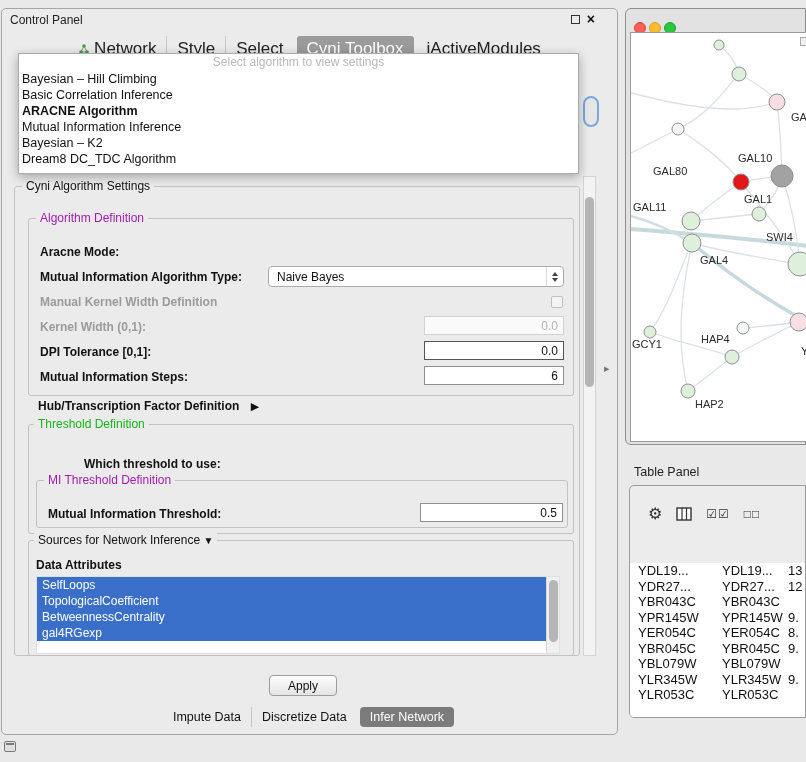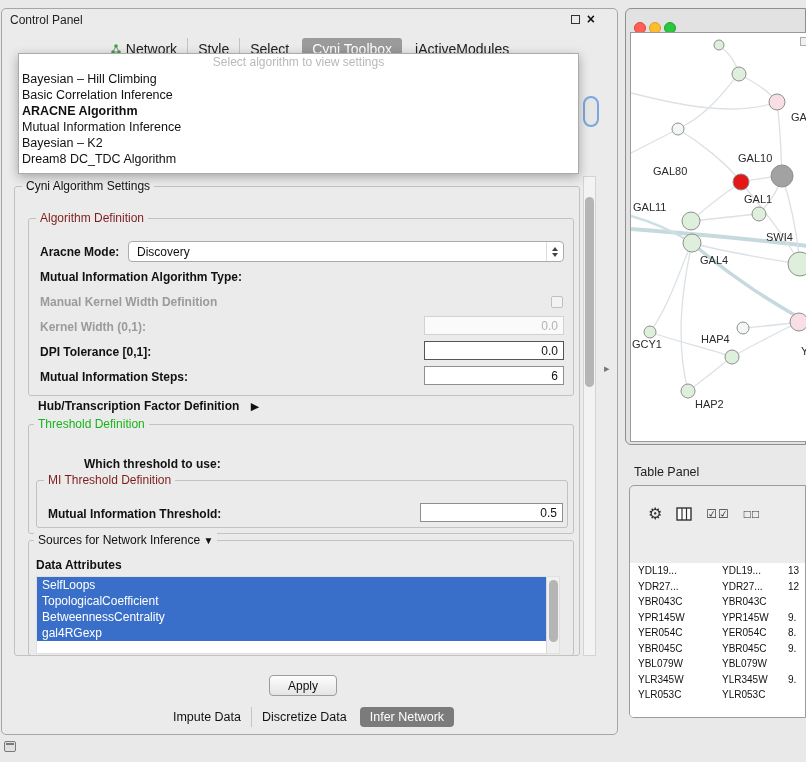--- a/index.html
+++ b/index.html
@@ -16,29 +16,29 @@
     position:absolute; left:1px; top:8px; width:617px; height:727px;
     background:#ebebeb; border:1px solid #a6a6a6; border-radius:5px;
   }
   .titlebar { position:absolute; left:0; top:0; right:12px; height:21px; display:flex; align-items:center; padding-left:8px; font-size:12px; color:#222; }
   .win-controls { position:absolute; right:10px; top:3px; display:flex; gap:7px; align-items:center; }
   .float-box { width:9px; height:9px; border:1.4px solid #333; background:transparent; }
   .close-x { font-size:14px; font-weight:bold; color:#111; line-height:14px; }
 
   
   .tab-row { position:absolute; left:0; top:28px; width:100%; height:24px; display:flex; justify-content:center; align-items:center; }
-  .tab { padding:3px 10px; font-size:14px; color:#222; border-left:1px solid #c4c4c4; white-space:nowrap; display:flex; align-items:center; gap:4px; }
+  .tab { padding:3px 10px; font-size:17px; color:#222; border-left:1px solid #c4c4c4; white-space:nowrap; display:flex; align-items:center; gap:4px; }
   .tab:first-child { border-left:none; }
   .tab.active { background:#9b9b9b; color:#fff; border-radius:3px; border-left:none; margin:0 3px; }
   .tab.active + .tab { border-left:none; }
 
   
   .group { position:absolute; border:1px solid #c2c2c2; border-radius:3px; }
   .group-title { position:absolute; font-size:12px; background:#ebebeb; padding:0 4px; white-space:nowrap; }
-  .t-blue { color:#7f1d1d; }
+  .t-blue { color:#a21caf; }
   .t-green { color:#17b517; }
 
   .lbl { position:absolute; font-size:12px; font-weight:bold; white-space:nowrap; color:#111; }
   .lbl.disabled { color:#9b9b9b; }
 
   .combo { position:absolute; background:#fff; border:1px solid #ababab; border-radius:4px; display:flex; align-items:center; font-size:12px; height:21px; }
   .combo .val { flex:1; padding-left:8px; white-space:nowrap; overflow:hidden; }
   .combo .arrows { width:17px; align-self:stretch; display:flex; flex-direction:column; align-items:center; justify-content:center; gap:2px; border-left:1px solid #dcdcdc; }
   .tri-up { width:0; height:0; border-left:3px solid transparent; border-right:3px solid transparent; border-bottom:4px solid #444; }
   .tri-down { width:0; height:0; border-left:3px solid transparent; border-right:3px solid transparent; border-top:4px solid #444; }
@@ -86,21 +86,21 @@
   .mini-scrollbox { position:absolute; left:169px; top:4px; width:9px; height:9px; border:1px solid #aaa; background:#f0f0f0; }
 
   
   #table-panel-title { position:absolute; left:634px; top:465px; font-size:12.5px; color:#222; }
   #table-window { position:absolute; left:629px; top:485px; width:177px; height:233px; background:#ececec; border:1px solid #9c9c9c; border-radius:5px 0 0 5px; overflow:hidden; }
   .tbl-toolbar { position:absolute; left:0; top:0; width:100%; height:55px; display:flex; align-items:center; gap:14px; padding-left:18px; }
   .tool-ic { font-size:16px; color:#333; }
   .tool-ic.small { font-size:12px; letter-spacing:1px; }
   .tbl-header { position:absolute; left:0; top:55px; width:177px; height:21px; background:linear-gradient(#e9f0f8,#cbdaeb); border-top:1px solid #a9b9c9; border-bottom:1px solid #a9b9c9; display:flex; font-size:11.5px; color:#222; }
   .th-cell { display:flex; align-items:center; justify-content:center; border-right:1px solid #aebfd1; overflow:hidden; white-space:nowrap; }
-  .tbl-body { position:absolute; left:0; top:77px; width:177px; height:156px; background:#fff; font-size:10px; }
+  .tbl-body { position:absolute; left:0; top:77px; width:177px; height:156px; background:#fff; font-size:13px; }
   .trow { position:relative; height:15.5px; line-height:15.5px; white-space:nowrap; }
   .trow span { position:absolute; top:0; }
   .c0 { left:8px; } .c1 { left:92px; } .c2 { left:158px; }
 
   
   #mini-panel-icon { position:absolute; left:4px; top:741px; width:12px; height:11px; border:1.5px solid #7a7a7a; border-radius:2px; background:#e0e0e0; }
   #mini-panel-icon:after { content:""; position:absolute; left:1px; top:1px; right:1px; height:2px; background:#7a7a7a; }
 </style>
 </head>
 <body>
@@ -150,29 +150,29 @@
     <div class="vthumb" style="left:1px; top:20px; width:9px; height:190px;"></div>
   </div>
 
   <div class="group" style="left:14px; top:186px; width:566px; height:470px;"></div>
   <span class="group-title" style="left:22px; top:179px;">Cyni Algorithm Settings</span>
 
   <div class="group" style="left:28px; top:218px; width:546px; height:178px;"></div>
   <span class="group-title t-blue" style="left:36px; top:211px;">Algorithm Definition</span>
 
   <span class="lbl" style="left:40px; top:245px;">Aracne Mode:</span>
-  <div class="combo" style="left:128px; top:241px; width:436px;">
-    <span class="val">Discovery</span>
+
+  <span class="lbl" style="left:40px; top:270px;">Mutual Information Algorithm Type:</span>
+  <div class="combo" style="left:268px; top:266px; width:296px;">
+    <span class="val">Naive Bayes</span>
     <span class="arrows">
         <span class="tri-up"></span>
         <span class="tri-down"></span>
       </span>
   </div>
-
-  <span class="lbl" style="left:40px; top:270px;">Mutual Information Algorithm Type:</span>
 
   <span class="lbl disabled" style="left:40px; top:295px;">Manual Kernel Width Definition</span>
   <div class="checkbox" style="left:551px; top:296px;"></div>
 
   <span class="lbl disabled" style="left:40px; top:320px;">Kernel Width (0,1):</span>
   <div class="field disabled" style="left:424px; top:316px; width:140px;">
       <span>0.0</span>
     </div>
 
   <span class="lbl" style="left:40px; top:345px;">DPI Tolerance [0,1]:</span>

